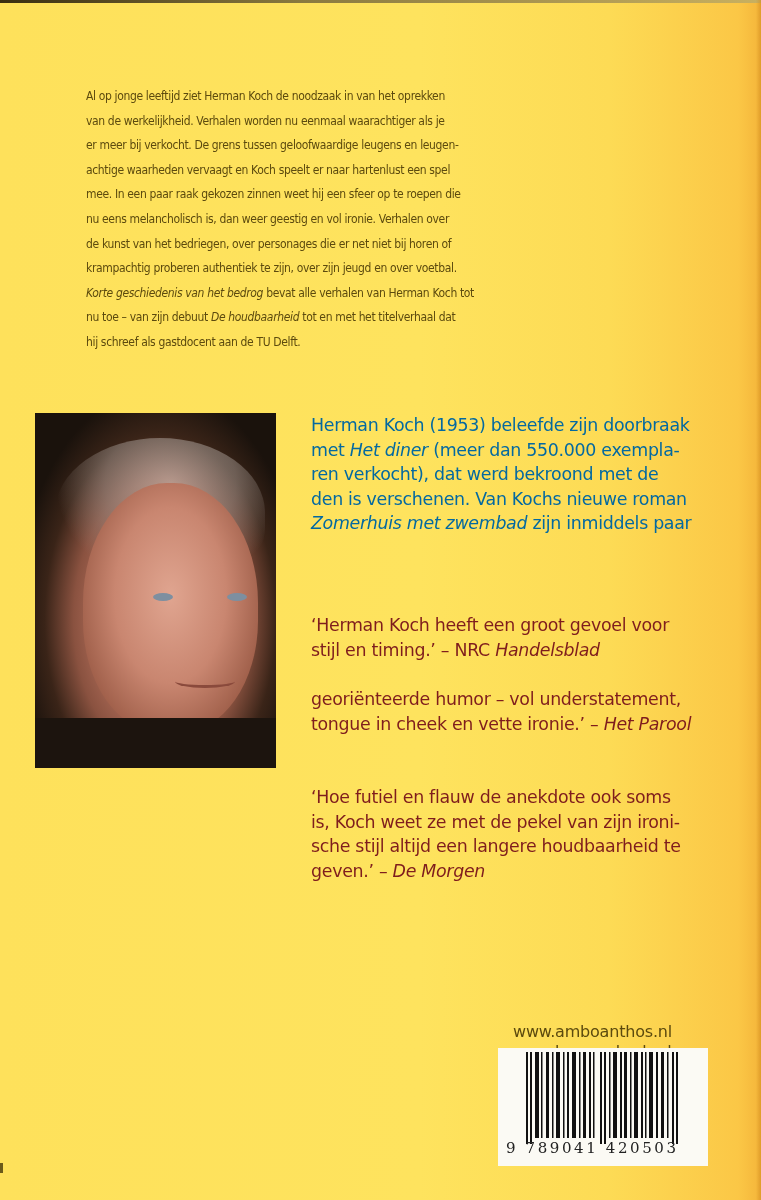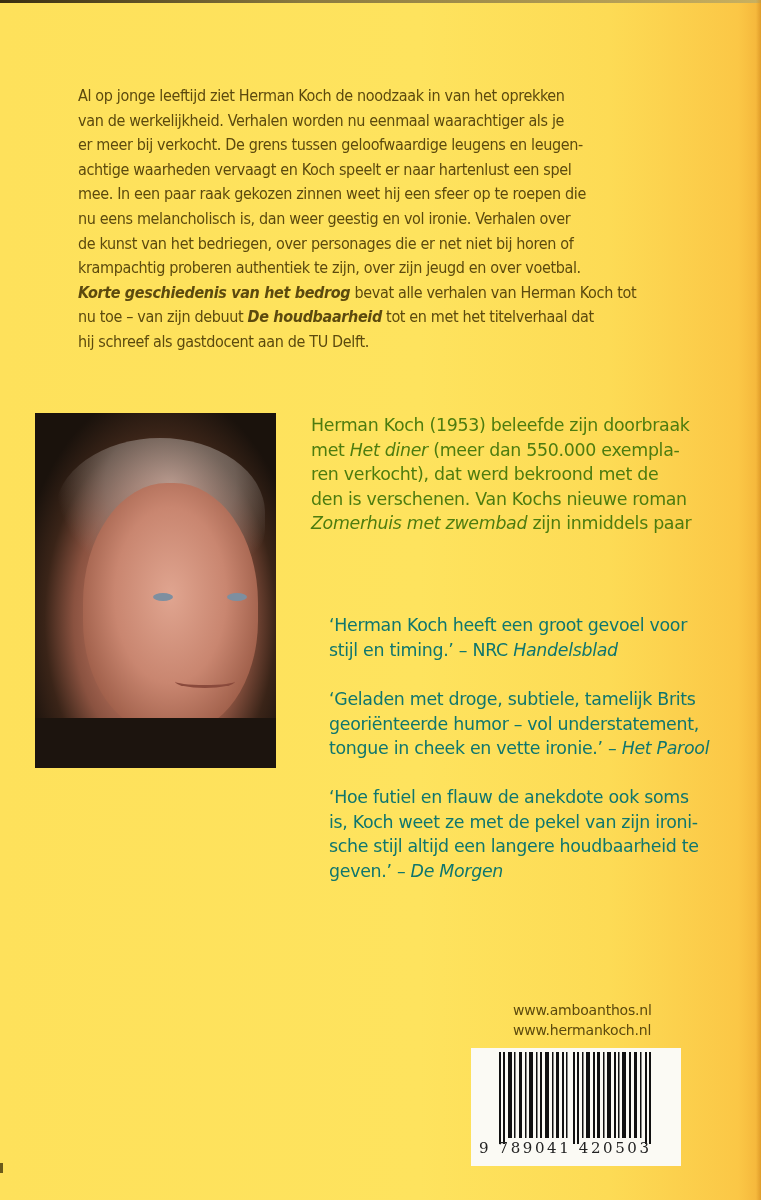--- a/index.html
+++ b/index.html
@@ -4,59 +4,59 @@
   <style>
     html, body { margin: 0; padding: 0; }
     body {
       width: 761px; height: 1200px; overflow: hidden; position: relative;
       background: linear-gradient(90deg, #fee15b 0%, #fee35e 55%, #fddb55 80%, #fbc746 97%, #f4b53a 100%);
       font-family: "DejaVu Sans", sans-serif;
     }
     .top-edge { position: absolute; left: 0; top: 0; width: 761px; height: 3px; background: linear-gradient(90deg,#3a2e10,#8a7a40 40%,#c8b060); }
     .right-edge { position: absolute; right: 0; top: 0; width: 5px; height: 1200px; background: linear-gradient(90deg, rgba(230,160,40,0), rgba(210,140,30,.6)); }
     .blurb {
-      position: absolute; left: 78px; top: 84px; width: 640px;
-      color: #5c4a0e; font-size: 16px; line-height: 24.6px; letter-spacing: -0.35px;
+      position: absolute; left: 86px; top: 84px; width: 640px;
+      color: #5c4a0e; font-size: 12px; line-height: 24.6px; letter-spacing: -0.35px;
       font-family: "DejaVu Sans Condensed", "DejaVu Sans", sans-serif;
       font-stretch: condensed;
     }
     .blurb .line { display: block; white-space: nowrap; }
-    .blurb i { font-style: italic; font-weight: bold; }
+    .blurb i { font-style: italic; }
     .photo {
       position: absolute; left: 35px; top: 413px; width: 241px; height: 355px;
       background: radial-gradient(ellipse 60% 65% at 52% 58%, #c98873 0%, #b8735f 35%, #8a5240 60%, #3a2418 80%, #1a120c 100%);
       overflow: hidden;
     }
     .photo .hair { position: absolute; left: 20px; top: 25px; width: 210px; height: 150px; border-radius: 50% 50% 40% 40%;
       background: radial-gradient(ellipse at 55% 30%, #d8cfc8 0%, #9a8f88 40%, rgba(80,70,60,0) 70%); opacity: .55; }
     .photo .face { position: absolute; left: 48px; top: 70px; width: 175px; height: 250px; border-radius: 48% 48% 45% 45%;
       background: radial-gradient(ellipse at 50% 45%, #e0a590 0%, #c98670 45%, #9a5a45 80%, rgba(90,50,35,0) 100%); }
     .photo .eye { position: absolute; width: 20px; height: 8px; border-radius: 50%; background: #7d8fa0; top: 180px; }
     .photo .eye.l { left: 118px; } .photo .eye.r { left: 192px; }
     .photo .mouth { position: absolute; left: 140px; top: 262px; width: 60px; height: 10px; border-bottom: 3px solid #8a4a3c; border-radius: 0 0 50% 50%; }
     .photo .shirt { position: absolute; left: 0; top: 305px; width: 241px; height: 60px; background: #1c140e; }
     .bio {
       position: absolute; left: 311px; top: 413px; width: 390px;
-      color: #4d7c0f; font-size: 17.4px; line-height: 24.6px; letter-spacing: -0.3px;
+      color: #0369a1; font-size: 17.4px; line-height: 24.6px; letter-spacing: -0.3px;
     }
     .bio .line { display: block; white-space: nowrap; }
     .quote {
-      position: absolute; left: 329px; width: 400px;
-      color: #0f766e; font-size: 17.4px; line-height: 24.6px; letter-spacing: -0.3px;
+      position: absolute; left: 311px; width: 400px;
+      color: #7f1d1d; font-size: 17.4px; line-height: 24.6px; letter-spacing: -0.3px;
     }
     .quote .line { display: block; white-space: nowrap; }
     .quote i { font-style: italic; }
     .q1 { top: 613px; } .q2 { top: 687px; } .q3 { top: 785px; }
     .urls {
-      position: absolute; left: 513px; top: 1000px; width: 190px;
-      color: #5c4a0e; font-size: 14px; line-height: 20px; letter-spacing: -0.2px;
+      position: absolute; left: 513px; top: 1022px; width: 190px;
+      color: #5c4a0e; font-size: 16px; line-height: 20px; letter-spacing: -0.2px;
     }
     .urls span { display: block; white-space: nowrap; }
     .barcode {
-      position: absolute; left: 471px; top: 1048px; width: 210px; height: 118px; background: #fbfaf4;
+      position: absolute; left: 498px; top: 1048px; width: 210px; height: 118px; background: #fbfaf4;
     }
     .bars { position: absolute; left: 28px; top: 4px; width: 155px; height: 92px; }
     .isbn-digits {
       position: absolute; left: 8px; top: 91px; font-family: "DejaVu Serif", serif; font-size: 15px; color: #222; letter-spacing: 2.6px; white-space: nowrap;
     }
     .edge-mark { position: absolute; left: 0; top: 1163px; width: 3px; height: 10px; background: #6b5a1a; }
   </style>
 </head>
 <body>
 
@@ -93,21 +93,20 @@
   <span class="line">den is verschenen. Van Kochs nieuwe roman</span>
   <span class="line"><i>Zomerhuis met zwembad</i><span> zijn inmiddels paar</span></span>
 </div>
 
 <div class="quote q1">
   <span class="line">‘Herman Koch heeft een groot gevoel voor</span>
   <span class="line"><span>stijl en timing.’ – NRC </span><i>Handelsblad</i></span>
 </div>
 
 <div class="quote q2">
-  <span class="line">‘Geladen met droge, subtiele, tamelijk Brits</span>
   <span class="line">georiënteerde humor – vol understatement,</span>
   <span class="line"><span>tongue in cheek en vette ironie.’ – </span><i>Het Parool</i></span>
 </div>
 
 <div class="quote q3">
   <span class="line">‘Hoe futiel en flauw de anekdote ook soms</span>
   <span class="line">is, Koch weet ze met de pekel van zijn ironi-</span>
   <span class="line">sche stijl altijd een langere houdbaarheid te</span>
   <span class="line"><span>geven.’ – </span><i>De Morgen</i></span>
 </div>

